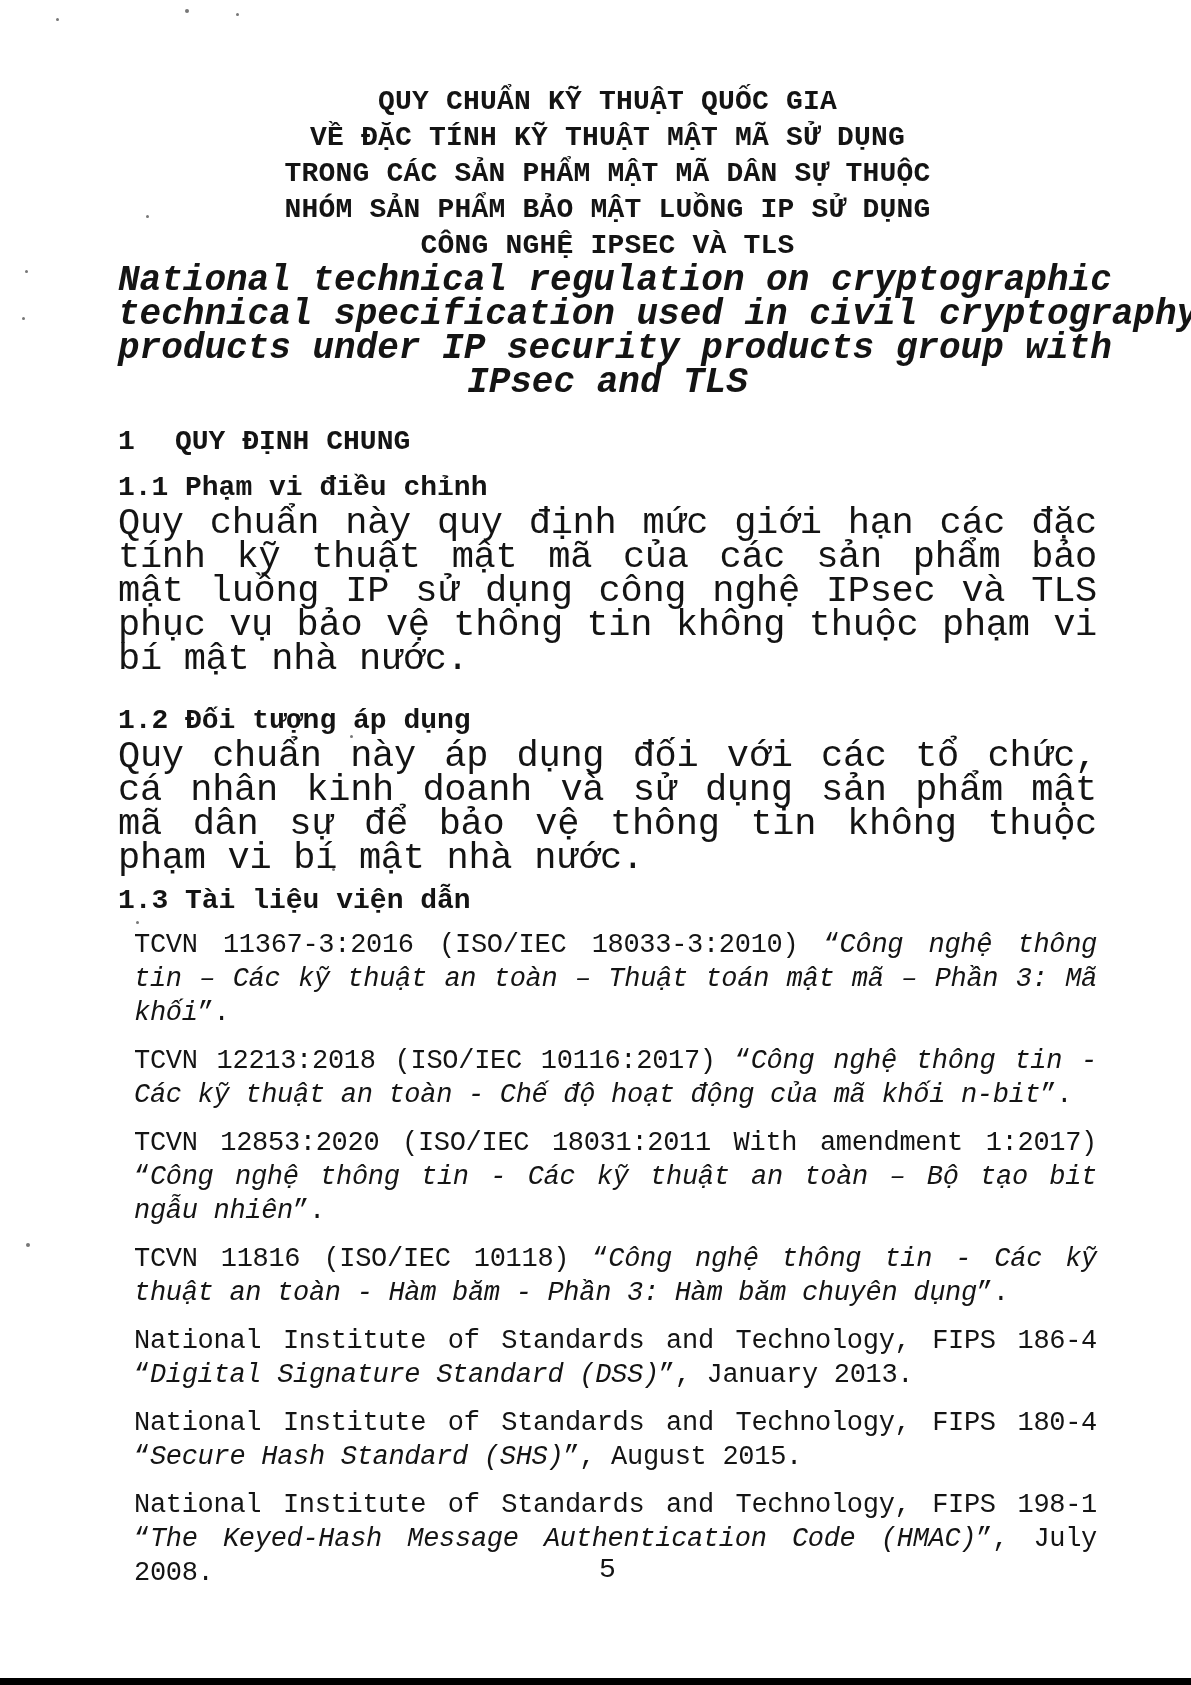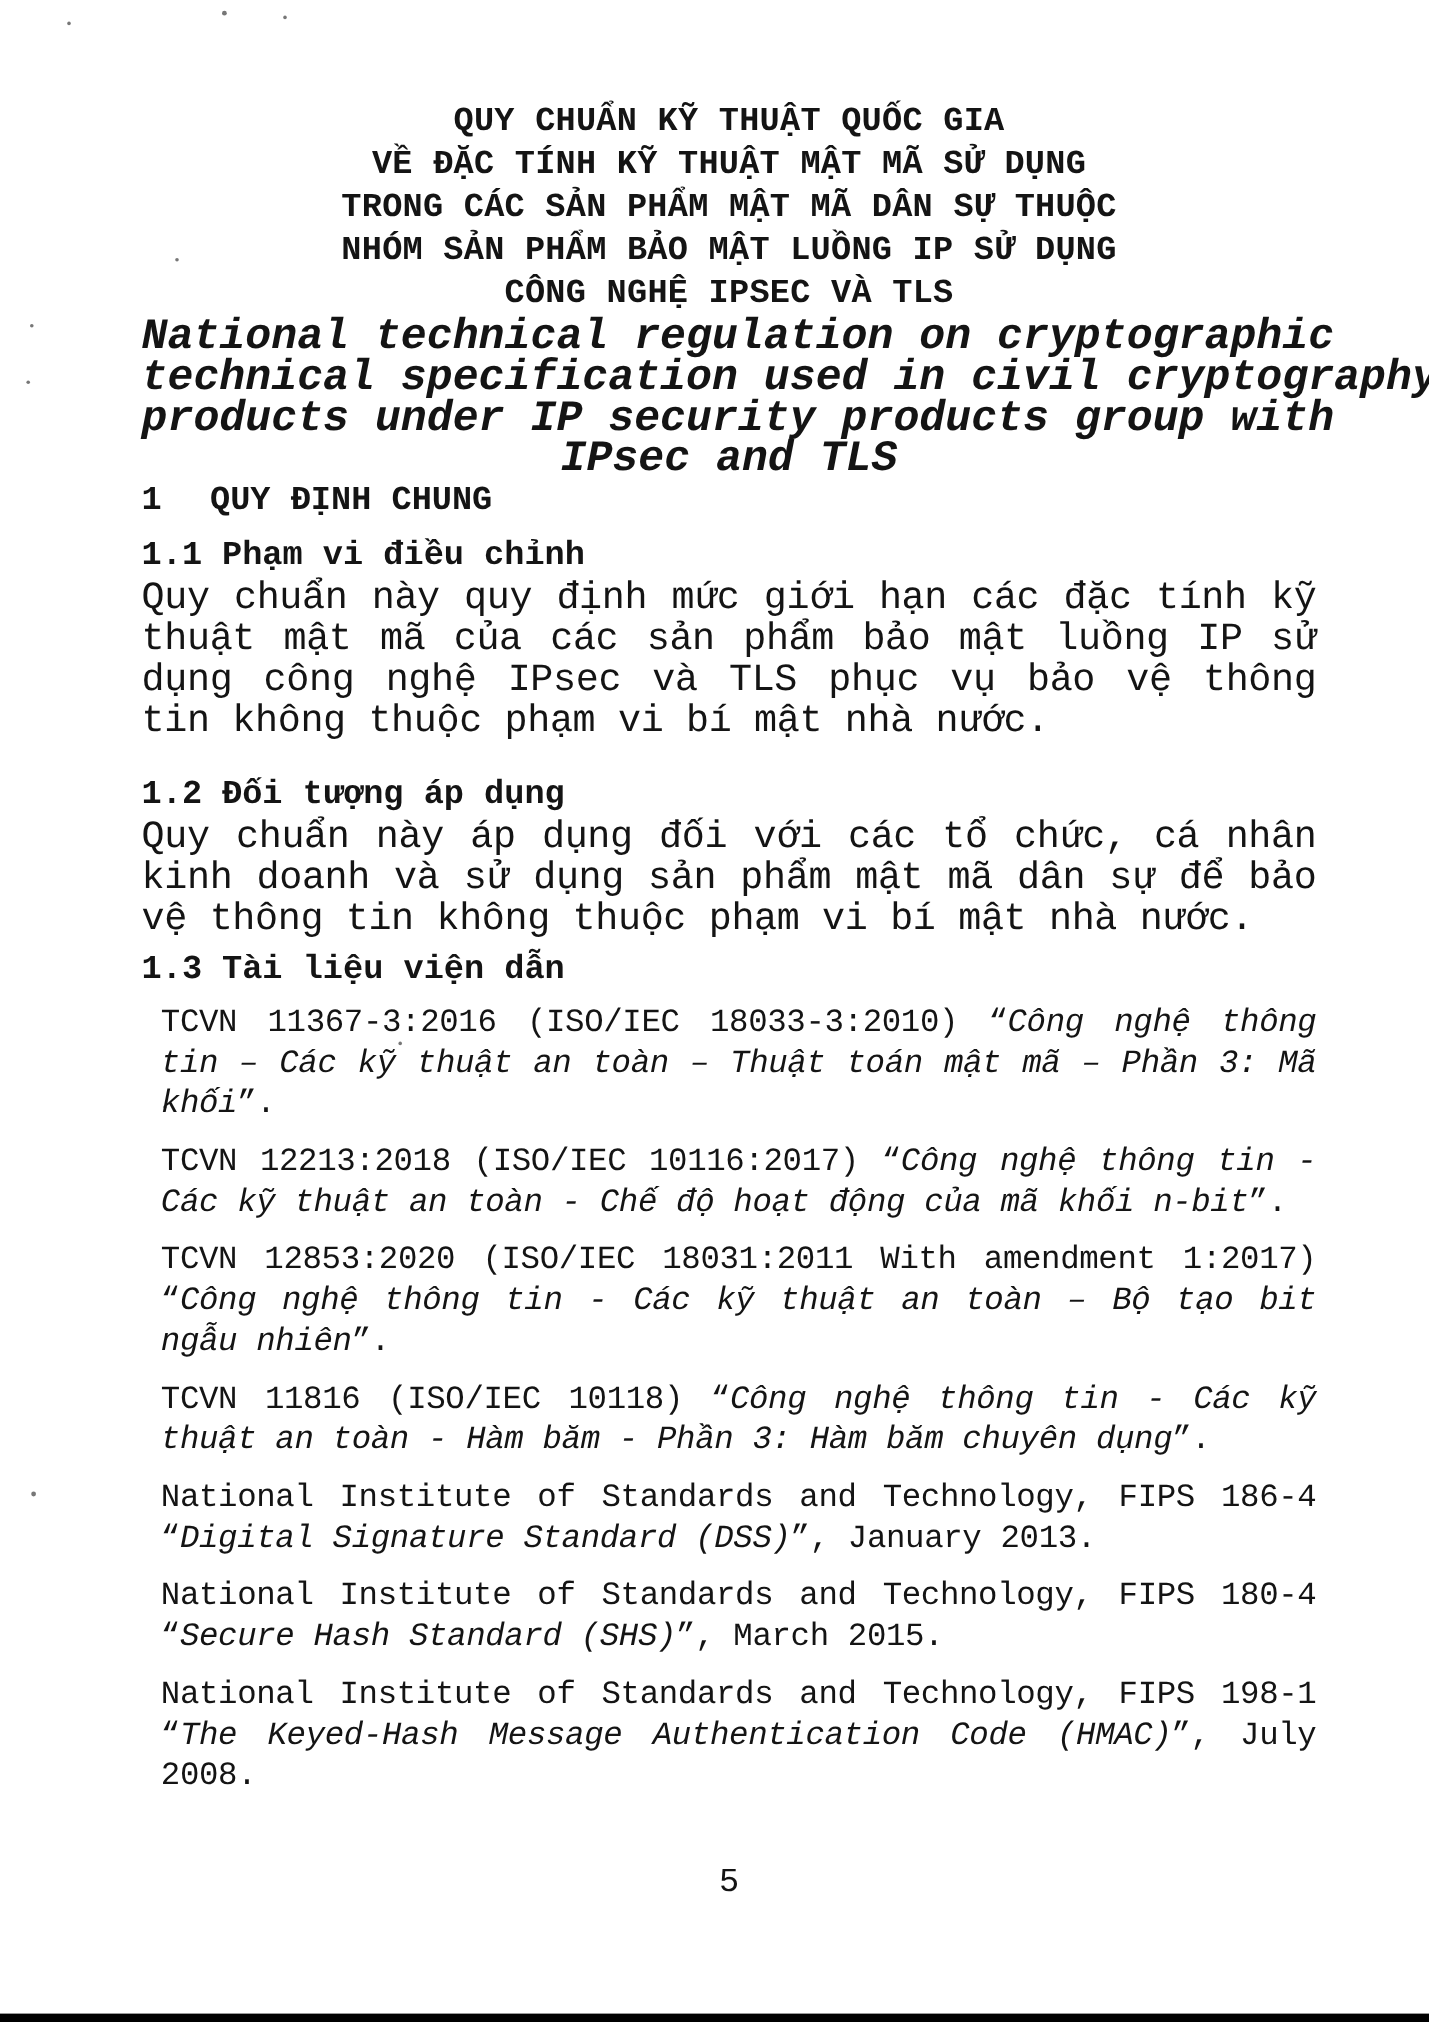--- a/index.html
+++ b/index.html
@@ -33,38 +33,39 @@
   .subtitle-block { text-align: center; }
   .subtitle-line {
     font-size: 36px;
     font-weight: bold;
     font-style: italic;
     line-height: 34px;
     white-space: nowrap;
   }
   
   .h1 {
+    margin-top: 24px;
     font-size: 28px;
     font-weight: bold;
     line-height: 36px;
   }
   .h1 .h-num { display: inline-block; min-width: 57px; }
   .h2 {
     font-size: 28px;
     font-weight: bold;
     line-height: 36px;
   }
   .h2 .h-num { display: inline-block; min-width: 67px; }
   .h2-scope    { margin-top: 10px; }
   .h2-subjects { margin-top: 27px; }
   .h2-refs     { margin-top: 8px; }
   
   .body-par {
     margin: 0;
-    font-size: 32px;
+    font-size: 37px;
     line-height: 34px;
     letter-spacing: -0.3px;
     text-align: justify;
   }
   .ref-list { margin-top: 9px; }
   .ref {
     margin: 14px 0 0 16px;
     font-size: 27px;
     line-height: 34px;
     letter-spacing: -0.3px;
@@ -147,21 +148,21 @@
     <div class="h2 h2-refs">
       <span class="h-num">1.3</span><span>Tài liệu viện dẫn</span>
     </div>
 
     <div class="ref-list">
         <p class="ref"><span>TCVN 11367-3:2016 (ISO/IEC 18033-3:2010) “</span><span class="it">Công nghệ thông tin – Các kỹ thuật an toàn – Thuật toán mật mã – Phần 3: Mã khối</span><span>”.</span></p>
         <p class="ref"><span>TCVN 12213:2018 (ISO/IEC 10116:2017) “</span><span class="it">Công nghệ thông tin - Các kỹ thuật an toàn - Chế độ hoạt động của mã khối n-bit</span><span>”.</span></p>
         <p class="ref"><span>TCVN 12853:2020 (ISO/IEC 18031:2011 With amendment 1:2017) “</span><span class="it">Công nghệ thông tin - Các kỹ thuật an toàn – Bộ tạo bit ngẫu nhiên</span><span>”.</span></p>
         <p class="ref"><span>TCVN 11816 (ISO/IEC 10118) “</span><span class="it">Công nghệ thông tin - Các kỹ thuật an toàn - Hàm băm - Phần 3: Hàm băm chuyên dụng</span><span>”.</span></p>
         <p class="ref"><span>National Institute of Standards and Technology, FIPS 186-4 “</span><span class="it">Digital Signature Standard (DSS)</span><span>”, January 2013.</span></p>
-        <p class="ref"><span>National Institute of Standards and Technology, FIPS 180-4 “</span><span class="it">Secure Hash Standard (SHS)</span><span>”, March 2015.</span></p>
+        <p class="ref"><span>National Institute of Standards and Technology, FIPS 180-4 “</span><span class="it">Secure Hash Standard (SHS)</span><span>”, August 2015.</span></p>
         <p class="ref"><span>National Institute of Standards and Technology, FIPS 198-1 “</span><span class="it">The Keyed-Hash Message Authentication Code (HMAC)</span><span>”, July 2008.</span></p>
       </div>
 
   </div>
 
   <div class="page-number">5</div>
 
   <div class="bottom-bar"></div>
 
 </div>

